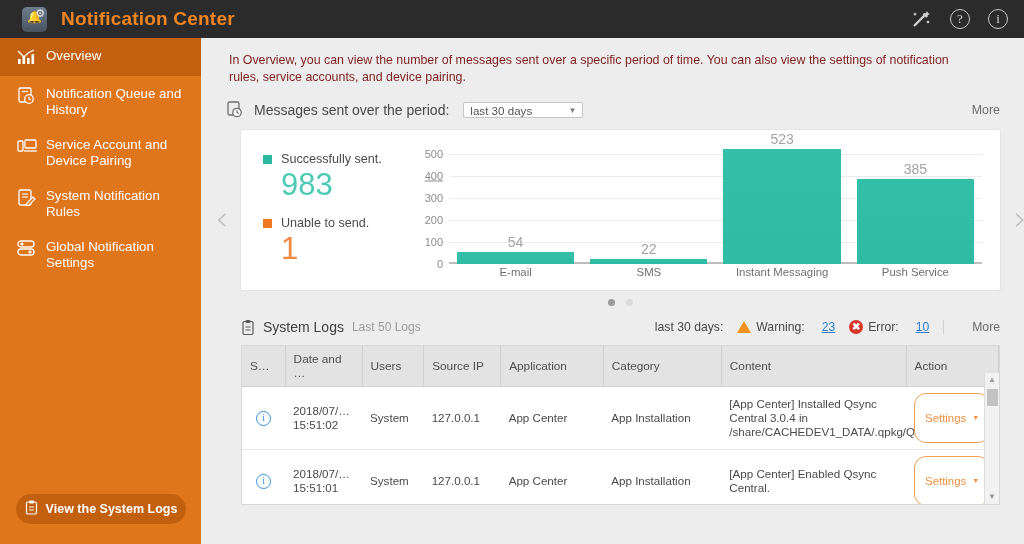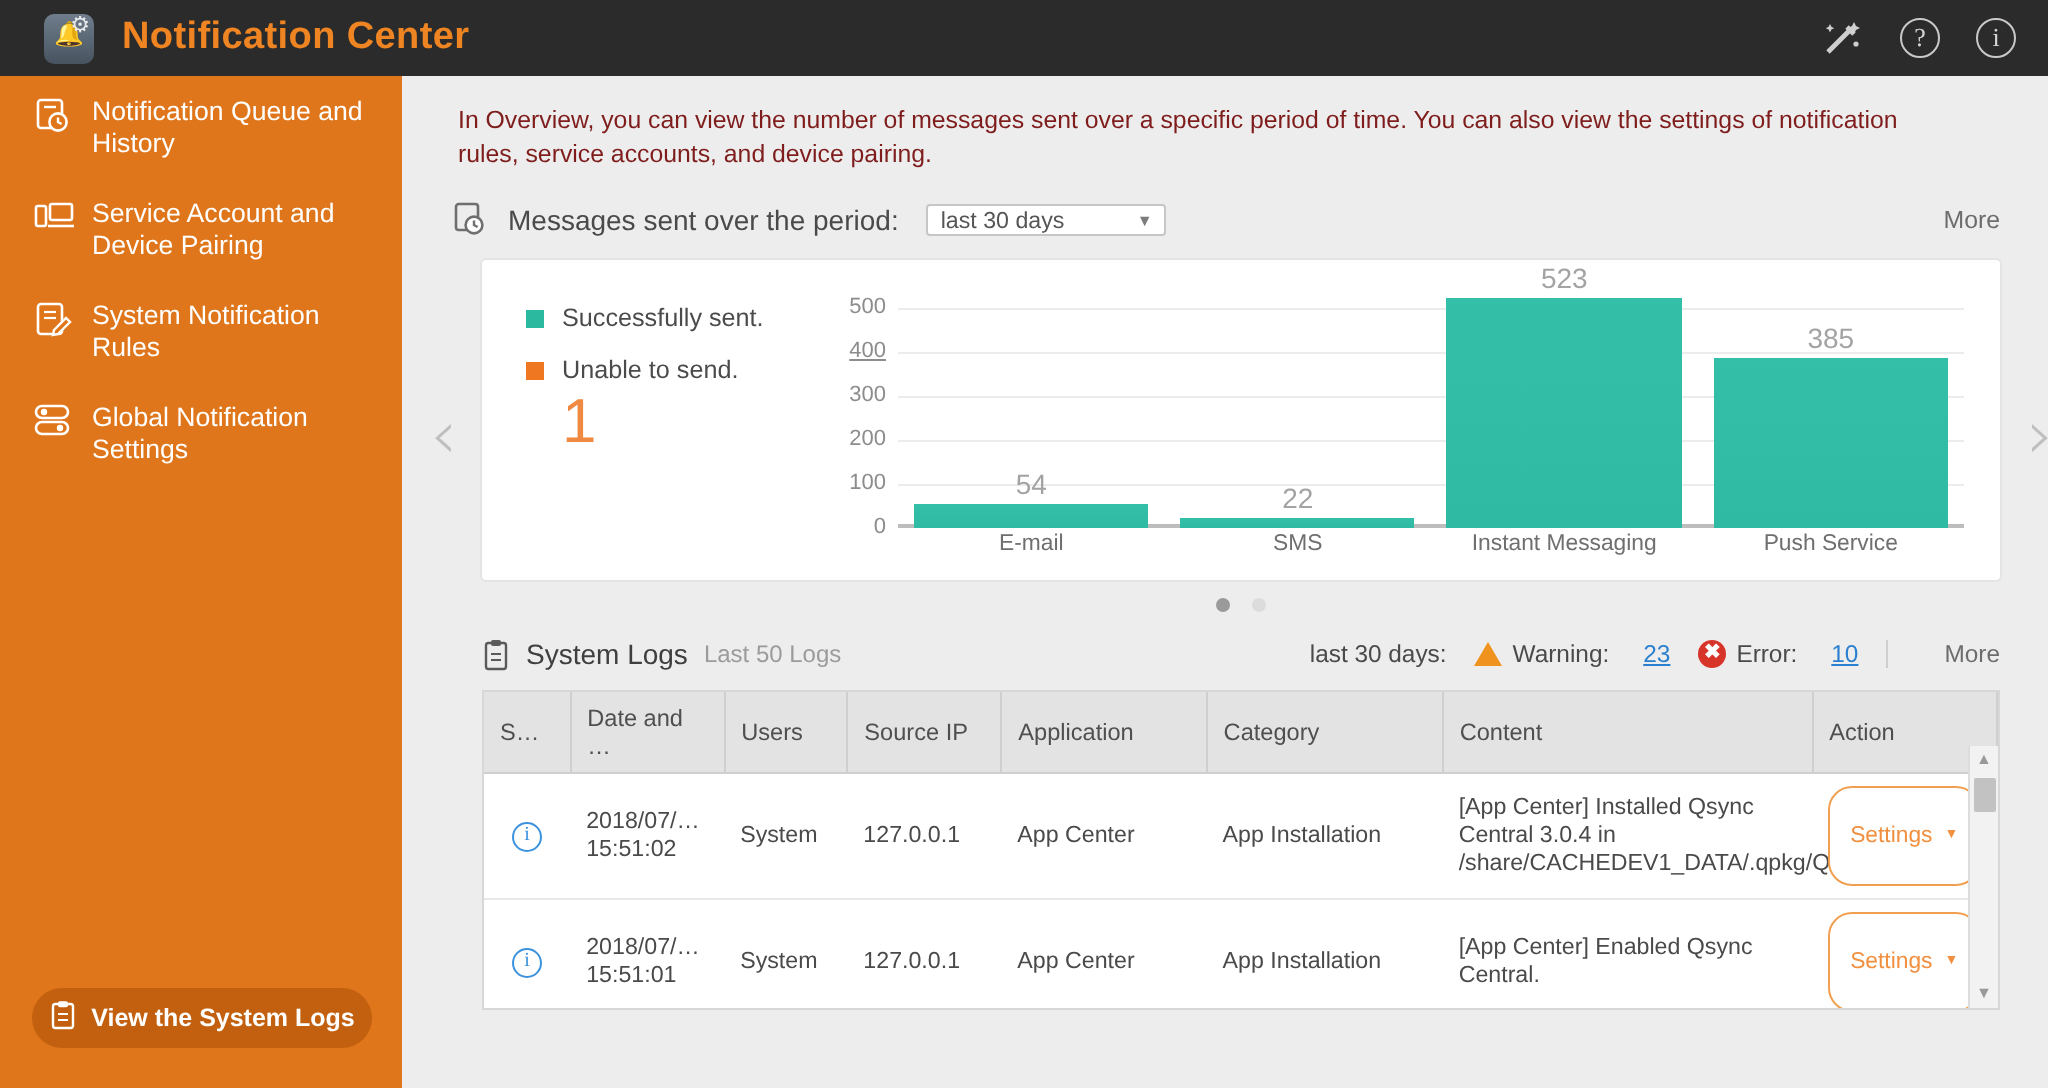--- a/index.html
+++ b/index.html
@@ -216,20 +216,32 @@
           <path d="M5 4 l.7 1.4 1.4.7 -1.4.7 -.7 1.4 -.7-1.4 -1.4-.7 1.4-.7z" fill="#cfcfcf"></path>
           <circle cx="18" cy="14" r="1.3" fill="#cfcfcf"></circle>
         </svg>
       </span>
       <span class="tb-circle">?</span>
       <span class="tb-circle">i</span>
     </div>
   </div>
 
   <div class="sidebar">
+    <div class="nav-item active">
+      <span class="nav-ico">
+        <svg width="20" height="18" viewBox="0 0 20 18">
+          <path d="M2 3 L8 9 L12 5 L18 2" stroke="#fff" stroke-width="1.3" fill="none"></path>
+          <rect x="2" y="11" width="2.6" height="5" fill="#fff"></rect>
+          <rect x="6.5" y="8" width="2.6" height="8" fill="#fff"></rect>
+          <rect x="11" y="10" width="2.6" height="6" fill="#fff"></rect>
+          <rect x="15.5" y="6" width="2.6" height="10" fill="#fff"></rect>
+        </svg>
+      </span>
+      <span class="nav-label">Overview</span>
+    </div>
 
     <div class="nav-item">
       <span class="nav-ico">
         <svg width="20" height="20" viewBox="0 0 20 20">
           <rect x="3" y="2" width="12" height="14" rx="1.5" stroke="#fff" stroke-width="1.3" fill="none"></rect>
           <line x1="6" y1="5.5" x2="12" y2="5.5" stroke="#fff" stroke-width="1.2"></line>
           <circle cx="13" cy="13" r="4.3" fill="#e0761b" stroke="#fff" stroke-width="1.3"></circle>
           <path d="M13 10.8 L13 13 L14.8 14" stroke="#fff" stroke-width="1.2" fill="none"></path>
         </svg>
       </span>
@@ -307,20 +319,21 @@
     <div class="card-wrap">
       <div class="arrow left">‹</div>
       <div class="arrow right">›</div>
 
       <div class="chart-card">
         <div class="legend">
           <div class="legend-row">
             <span class="sw ok"></span>
             <span>Successfully sent.</span>
           </div>
+          <div class="big-num ok">983</div>
           <div class="legend-row" style="margin-top:12px">
             <span class="sw fail"></span>
             <span>Unable to send.</span>
           </div>
           <div class="big-num fail">1</div>
         </div>
 
         <div class="plot">
           <div class="ylabels" id="ylabels">
               <div style="top: 110px;">0</div>

